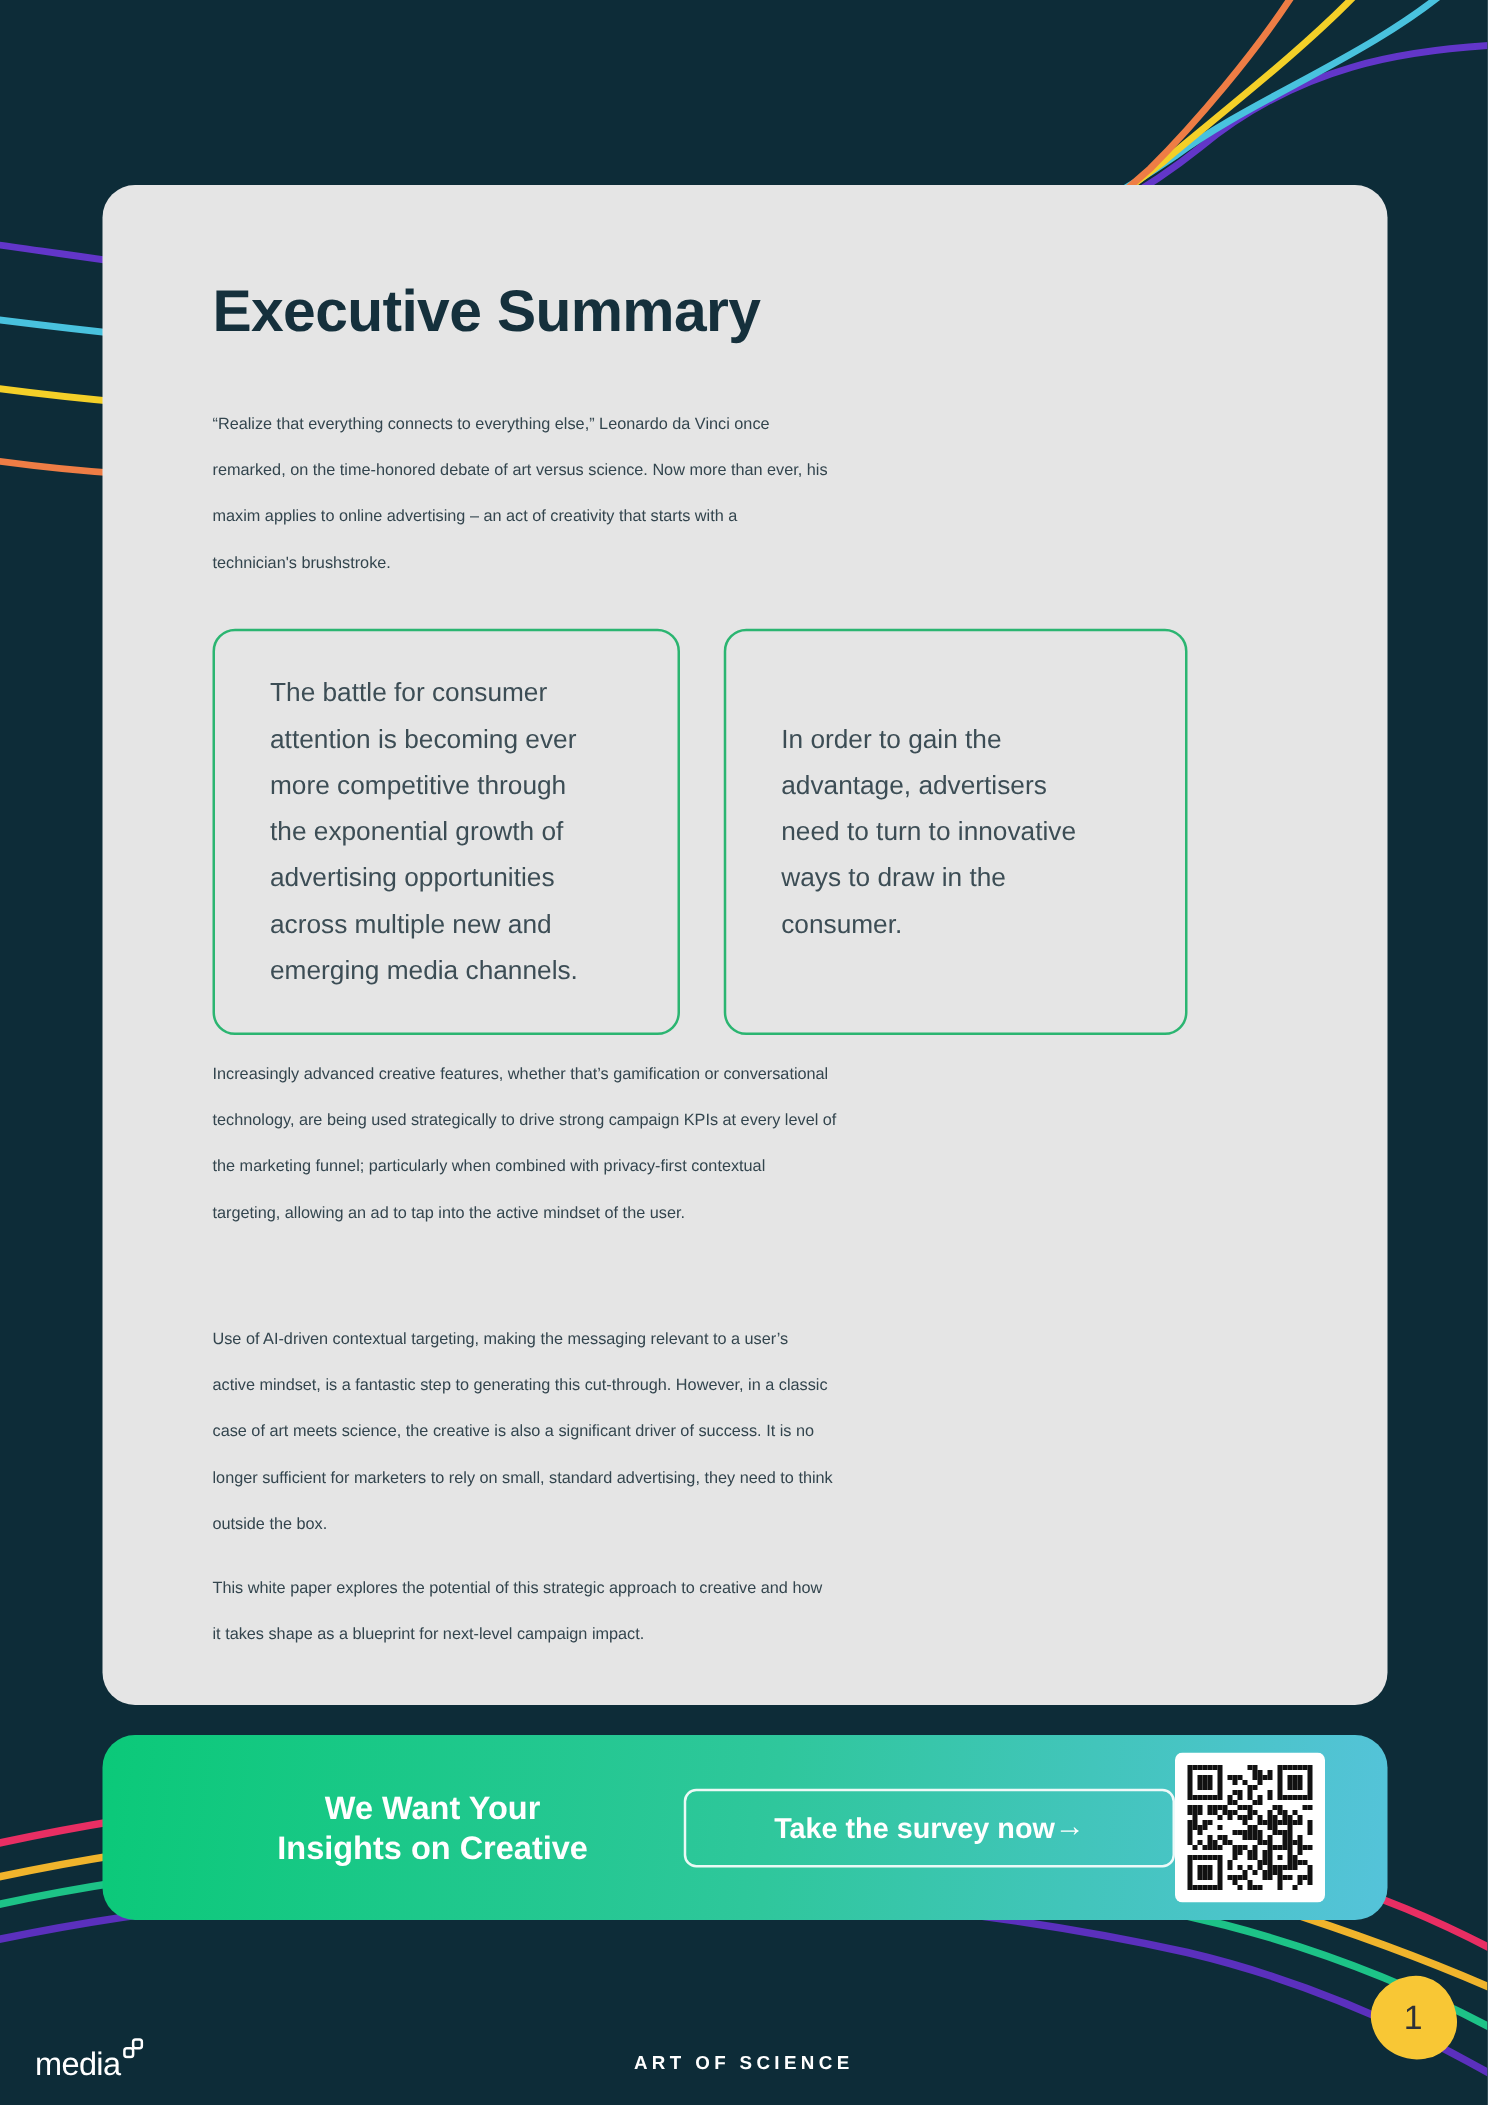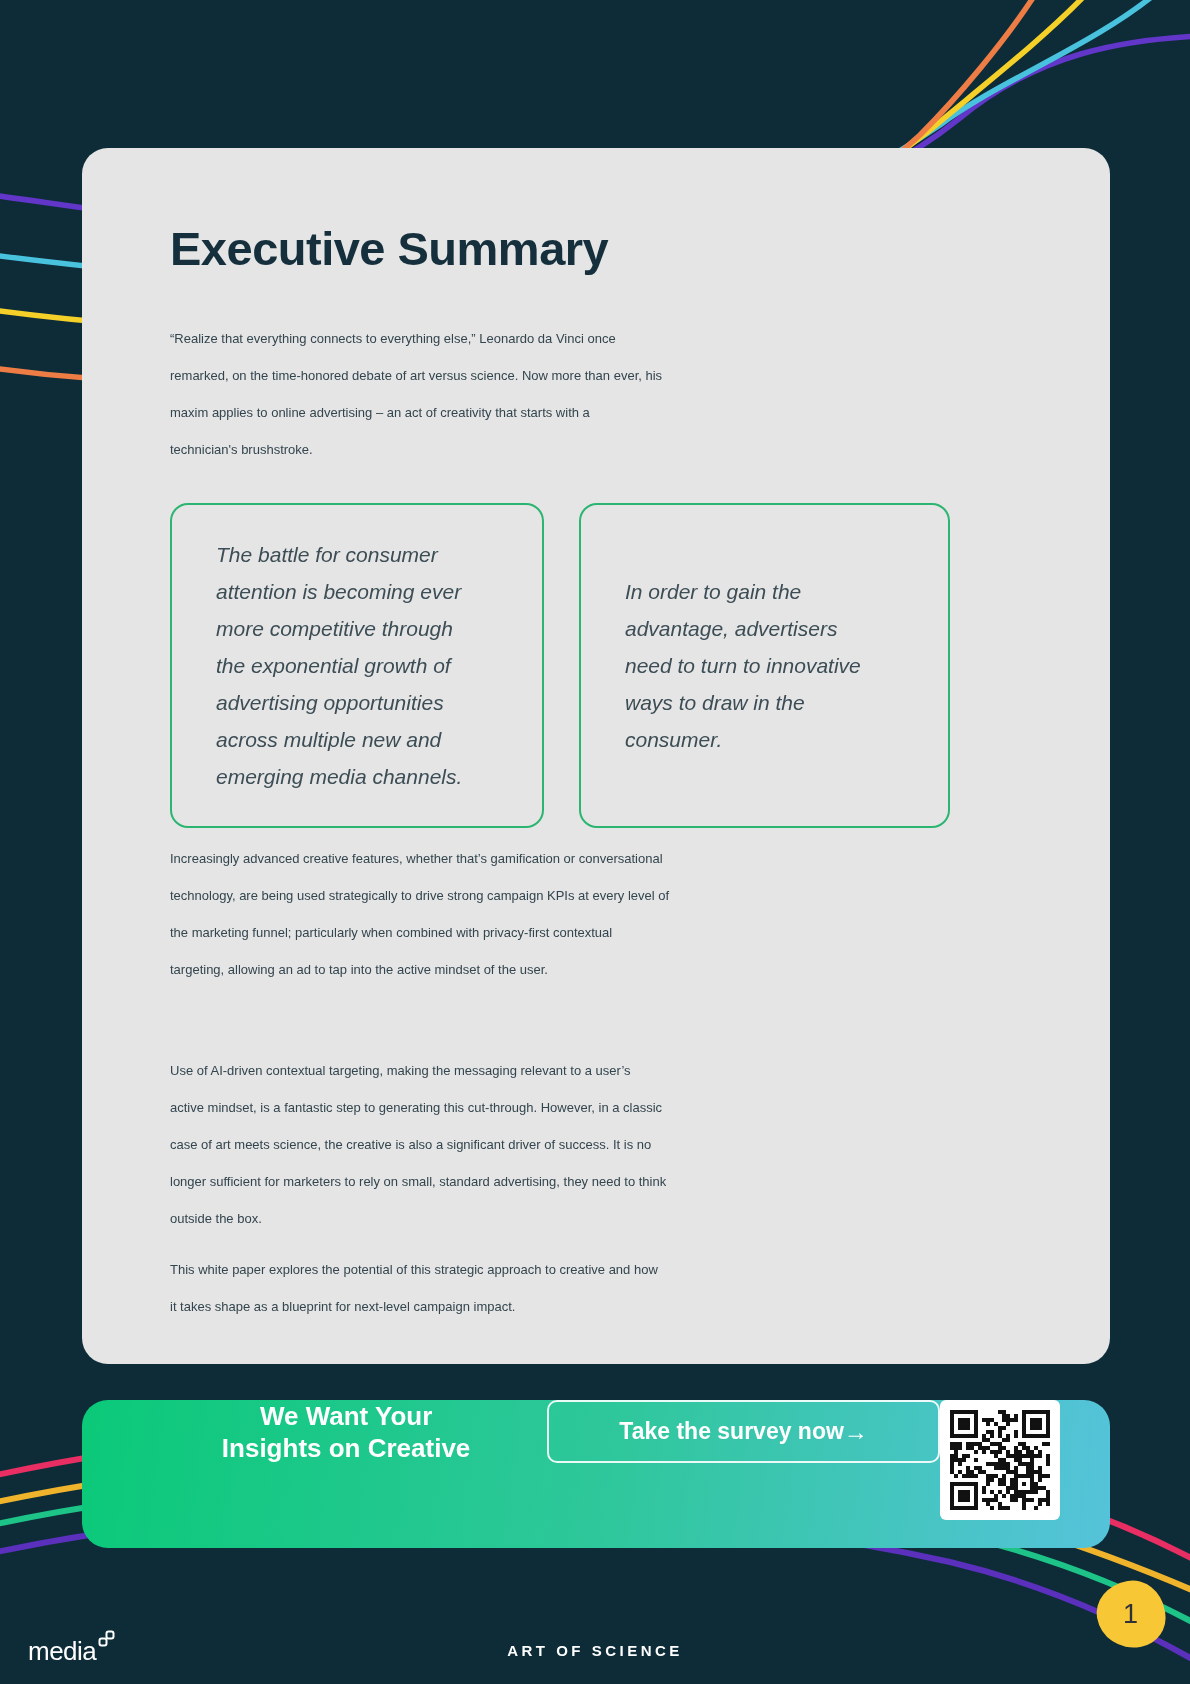--- a/index.html
+++ b/index.html
@@ -7,34 +7,34 @@
         font-family:"Liberation Sans",sans-serif;}
   .deco{position:absolute;left:0;top:0;z-index:0;}
   .deco path{fill:none;stroke-linecap:round;}
 
   
   .card{position:absolute;left:82px;top:148px;width:1028px;height:1216px;box-sizing:border-box;
         background:#e5e5e5;border-radius:26px;padding:74px 0 16px 88px;z-index:1;}
   .card h1{margin:0;font-size:47px;line-height:54px;font-weight:700;color:#15303c;letter-spacing:-0.5px;}
   .para{width:822px;margin:0;font-size:13px;line-height:37px;color:#33454e;white-space:pre-line;}
   .intro{margin-top:44px;}
-  .callouts{display:flex;gap:35px;margin-top:35px;width:780px;font-style:italic;}
+  .callouts{display:flex;gap:35px;margin-top:35px;width:780px;}
   .callout{box-sizing:border-box;border:2px solid #2bb571;border-radius:18px;height:325px;
            display:flex;align-items:center;background:transparent;}
   .callout.left{width:380px;padding:0 36px 0 44px;}
   .callout.right{width:377px;padding:0 36px 0 44px;}
   .callout p{margin:0;font-size:21px;line-height:37px;color:#3c4d55;white-space:pre-line;}
   .body-1{margin-top:64px;}
   .body-2{margin-top:12px;}
   .body-3{margin-top:14px;}
 
   
   .banner{position:absolute;left:82px;top:1388px;width:1028px;height:148px;box-sizing:border-box;
           border-radius:26px;background:linear-gradient(97deg,#0bc979 0%,#2fc79c 52%,#55c3da 100%);
-          display:flex;align-items:flex-start;z-index:3;margin-top:12px;}
+          display:flex;align-items:center;z-index:3;}
   .banner-heading{margin-left:105px;width:320px;text-align:center;color:#ffffff;
                   font-size:26px;line-height:32px;font-weight:700;white-space:pre-line;}
   .survey-btn{margin-left:42px;width:395px;height:63px;box-sizing:border-box;
               border:2px solid rgba(255,255,255,0.9);border-radius:10px;background:transparent;
               color:#ffffff;font-family:"Liberation Sans",sans-serif;font-size:23px;font-weight:700;
               display:flex;align-items:center;justify-content:center;cursor:pointer;}
   .survey-btn .arrow{font-size:24px;font-weight:400;}
   .qr{margin-left:auto;margin-right:50px;width:120px;height:120px;}
 
   

